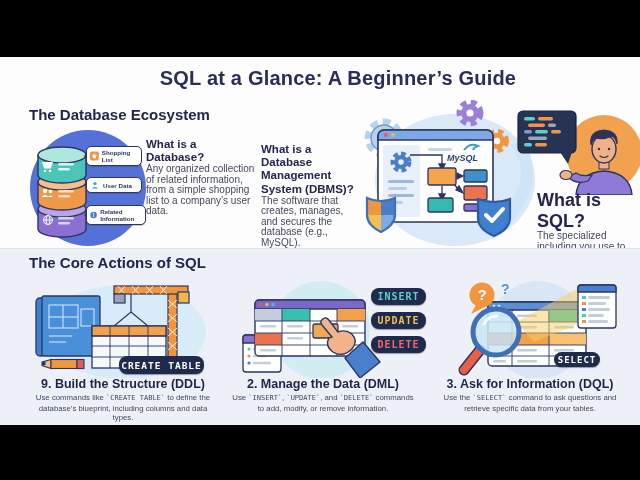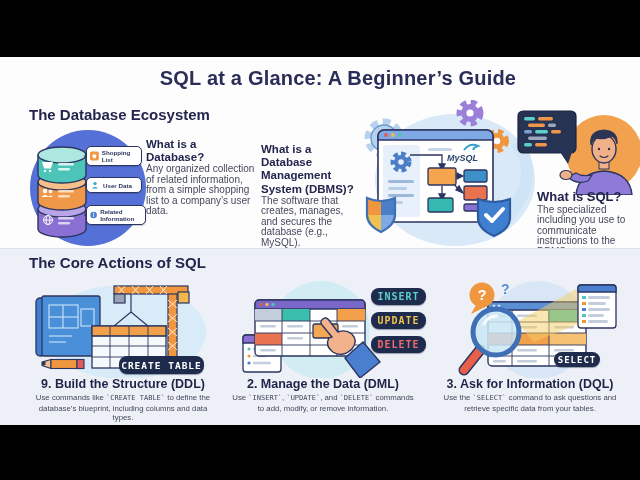--- a/index.html
+++ b/index.html
@@ -222,21 +222,21 @@
         <rect x="10" y="23" width="8" height="3.5" rx="1.7" fill="#7a9fd4"></rect>
         <rect x="21" y="23" width="13" height="3.5" rx="1.7" fill="#5ecfc9"></rect>
         <rect x="37" y="23" width="10" height="3.5" rx="1.7" fill="#f0964a"></rect>
         <rect x="14" y="29.5" width="19" height="3.5" rx="1.7" fill="#9aa8c0"></rect>
         <rect x="10" y="36" width="8" height="3.5" rx="1.7" fill="#5ecfc9"></rect>
         <rect x="21" y="36" width="12" height="3.5" rx="1.7" fill="#f0964a"></rect>
       </g>
     </svg>
 
     <div class="abs" style="left:537px;top:133px;width:98px;">
-      <div class="qa-h" style="font-size:13px;">What is SQL?</div>
+      <div class="qa-h" style="font-size:18px;">What is SQL?</div>
       <div class="qa-b" style="width:92px;">The specialized including you use to communicate instructions to the DBMS.</div>
     </div>
 
     <div class="abs core-bg"></div>
     <div class="abs h2" style="left:29px;top:197px;">The Core Actions of SQL</div>
 
     <svg class="abs" style="left:28px;top:223px;" width="180" height="98" viewBox="0 0 180 98">
       <ellipse cx="96" cy="52" rx="82" ry="47" fill="#d7ebf8"></ellipse>
       <g>
         <rect x="140" y="13" width="9" height="67" fill="#f0963f" stroke="#2c3560" stroke-width="1.2"></rect>

